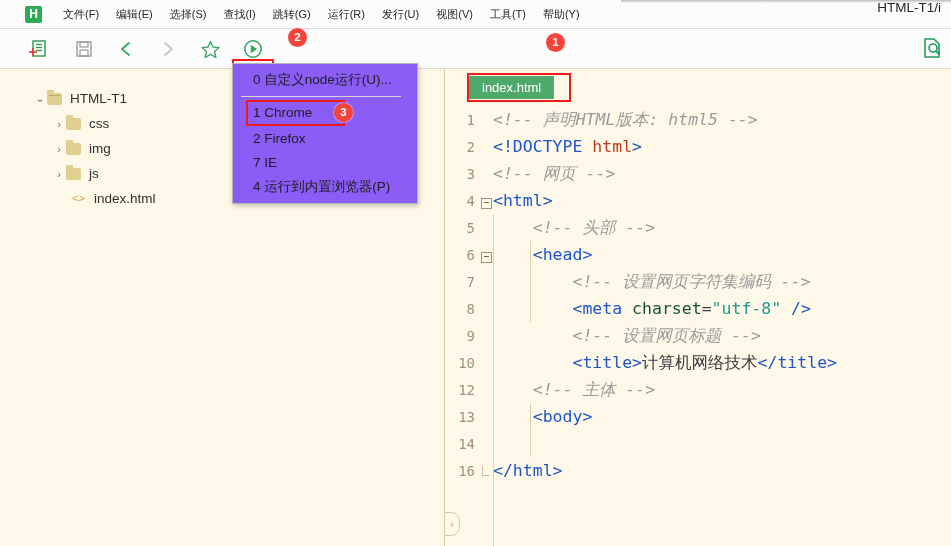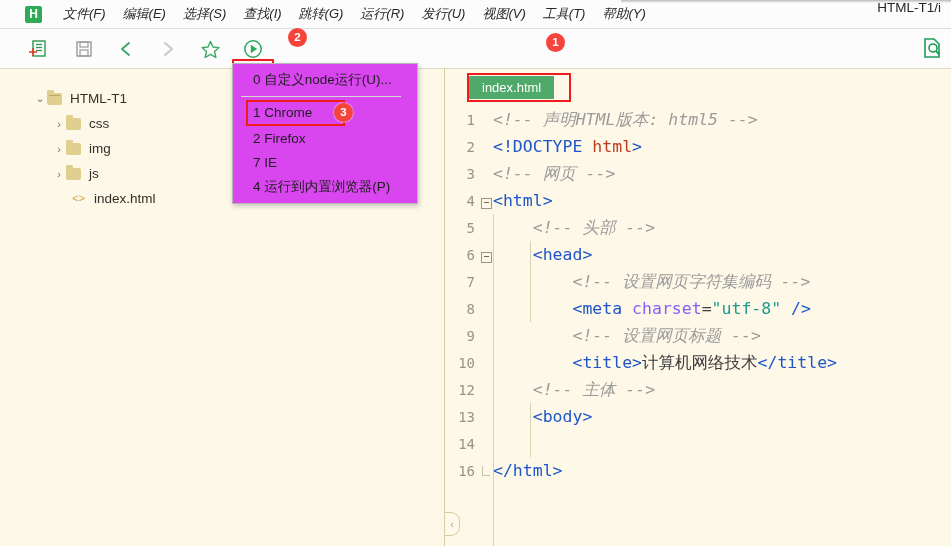--- a/index.html
+++ b/index.html
@@ -35,26 +35,25 @@
     border-radius: 2px;
     color: #ffffff;
     font-size: 12px;
     font-weight: bold;
     display: flex;
     align-items: center;
     justify-content: center;
     line-height: 1;
   }
   .menu-item {
-    font-size: 13px;
+    font-size: 11px;
     color: #262626;
     padding: 2px 7px;
     margin-left: 3px;
     white-space: nowrap;
-    font-style: italic;
   }
   #menu-items-wrap { display: flex; align-items: center; margin-left: 11px; }
   #win-title {
     position: absolute;
     right: 10px;
     top: 0;
     font-size: 13.5px;
     color: #262626;
     white-space: nowrap;
     overflow: hidden;
@@ -227,21 +226,21 @@
   .tw-label { flex: none; }
   .indent-0 { padding-left: 33px; }
   .indent-1 { padding-left: 52px; }
   .indent-2 { padding-left: 71px; }
 
   
   #run-menu {
     position: absolute;
     left: 232px; top: 63px;
     width: 186px;
-    background: #d946ef;
+    background: #8b5cf6;
     border: 1px solid #b6b6b6;
     box-shadow: 1px 2px 5px rgba(0,0,0,0.22);
     z-index: 30;
     padding: 4px 8px 4px 0;
     box-sizing: border-box;
   }
   .rm-item {
     height: 24px;
     line-height: 24px;
     padding-left: 20px;
@@ -344,21 +343,21 @@
     width: 7px; height: 9px;
     border-left: 1px solid #c9c2a4;
     border-bottom: 1px solid #c9c2a4;
     vertical-align: middle;
     margin-bottom: 4px;
   }
   .ctext { flex: 1 1 auto; }
 
   .cmt  { color: #9b9b9b; font-style: italic; }
   .tag  { color: #1e55c8; }
-  .attr { color: #8b5cf6; }
+  .attr { color: #14532d; }
   .val  { color: #1c9b8e; }
   .txt  { color: #3d3d3d; }
   .doctypeval { color: #c13a1e; }
 
   
   .guide {
     position: absolute;
     width: 1px;
     background: #d9d2b4;
   }

